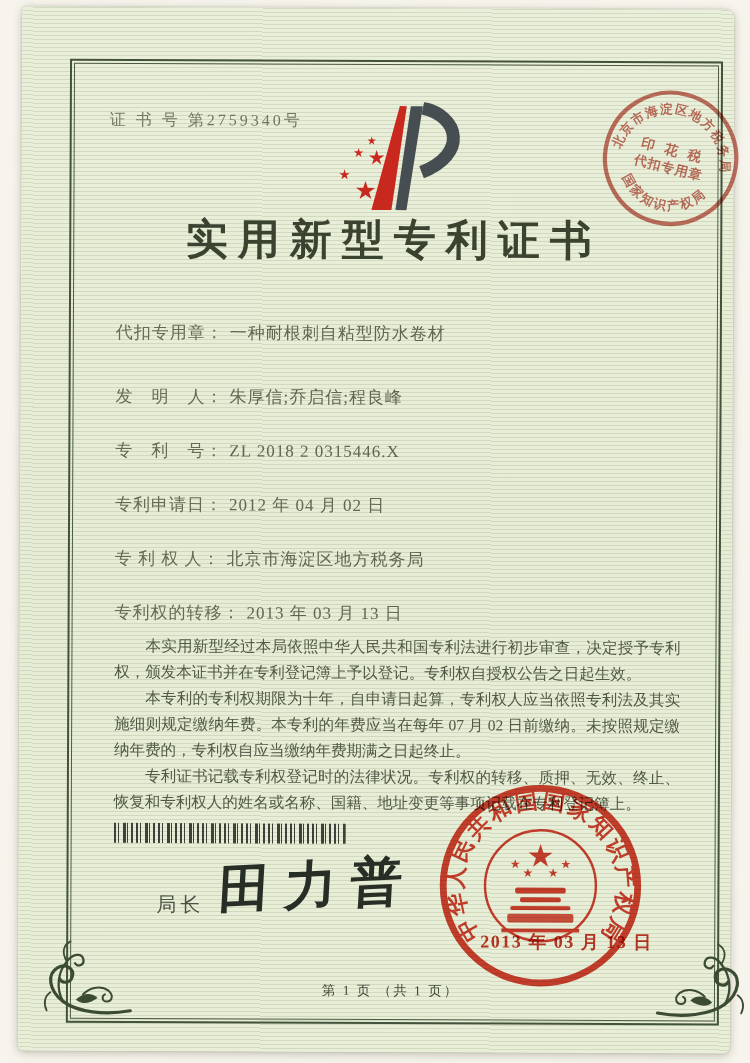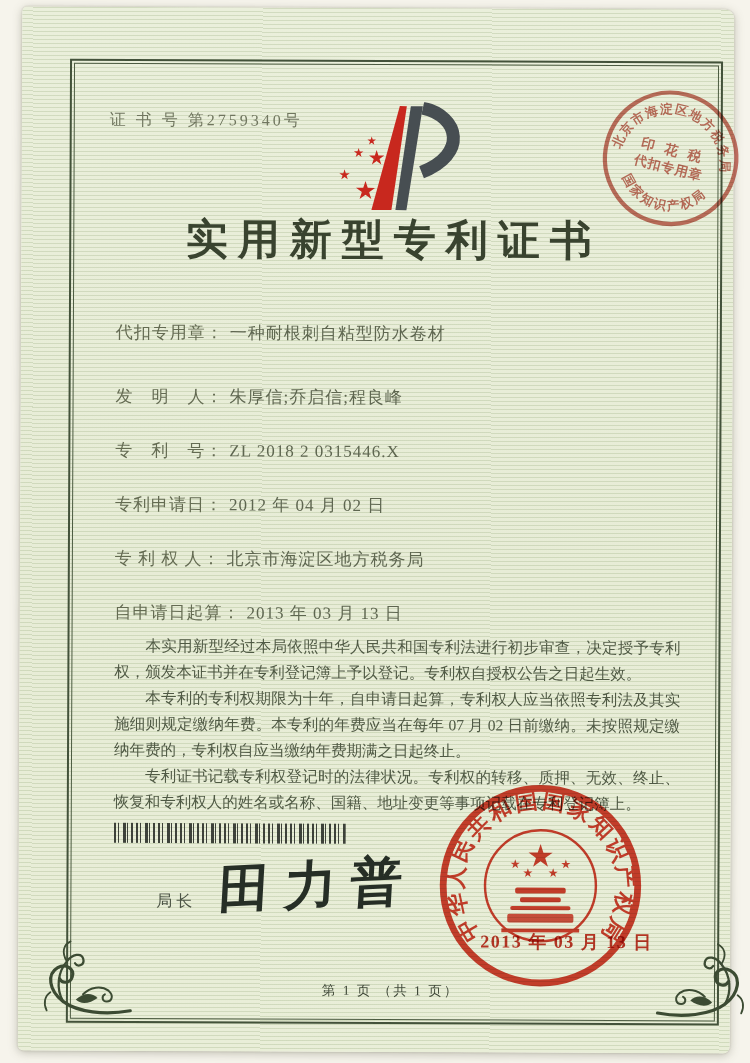--- a/index.html
+++ b/index.html
@@ -59,21 +59,21 @@
     background:repeating-linear-gradient(90deg,
       #20241f 0 2px, rgba(0,0,0,0) 2px 4px,
       #20241f 4px 5px, rgba(0,0,0,0) 5px 9px,
       #20241f 9px 12px, rgba(0,0,0,0) 12px 13px,
       #20241f 13px 14px, rgba(0,0,0,0) 14px 17px,
       #20241f 17px 19px, rgba(0,0,0,0) 19px 22px);
     opacity:.85;
   }
   .signer-label{
     position:absolute;left:138px;top:884px;
-    font-size:16px;letter-spacing:4px;color:#4b5345;
+    font-size:20px;letter-spacing:4px;color:#4b5345;
   }
   .signature{
     position:absolute;left:200px;top:842px;width:230px;
     font-size:52px;font-weight:bold;letter-spacing:14px;color:#262e26;
     transform:rotate(-3deg) skewX(-6deg);
     font-family:"DejaVu Sans",sans-serif;
   }
   .seal{position:absolute;left:415px;top:770px;width:214px;height:214px;
     mix-blend-mode:multiply;opacity:.92;}
   .seal-date{
@@ -143,21 +143,21 @@
     <div class="field-row" style="top:432px">
       <span class="flabel">专　利　号：</span><span class="fvalue">ZL 2018 2 0315446.X</span>
     </div>
     <div class="field-row" style="top:486px">
       <span class="flabel">专利申请日：</span><span class="fvalue">2012 年 04 月 02 日</span>
     </div>
     <div class="field-row" style="top:540px">
       <span class="flabel">专 利 权 人：</span><span class="fvalue">北京市海淀区地方税务局</span>
     </div>
     <div class="field-row" style="top:594px">
-      <span class="flabel">自申请日起算：</span><span class="fvalue">2013 年 03 月 13 日</span>
+      <span class="flabel">专利权的转移：</span><span class="fvalue">2013 年 03 月 13 日</span>
     </div>
 
     <div class="body-text">
       <p>本实用新型经过本局依照中华人民共和国专利法进行初步审查，决定授予专利权，颁发本证书并在专利登记簿上予以登记。专利权自授权公告之日起生效。</p>
       <p>本专利的专利权期限为十年，自申请日起算，专利权人应当依照专利法及其实施细则规定缴纳年费。本专利的年费应当在每年 07 月 02 日前缴纳。未按照规定缴纳年费的，专利权自应当缴纳年费期满之日起终止。</p>
       <p>专利证书记载专利权登记时的法律状况。专利权的转移、质押、无效、终止、恢复和专利权人的姓名或名称、国籍、地址变更等事项记载在专利登记簿上。</p>
     </div>
 
     <div class="barcode"></div>
 

